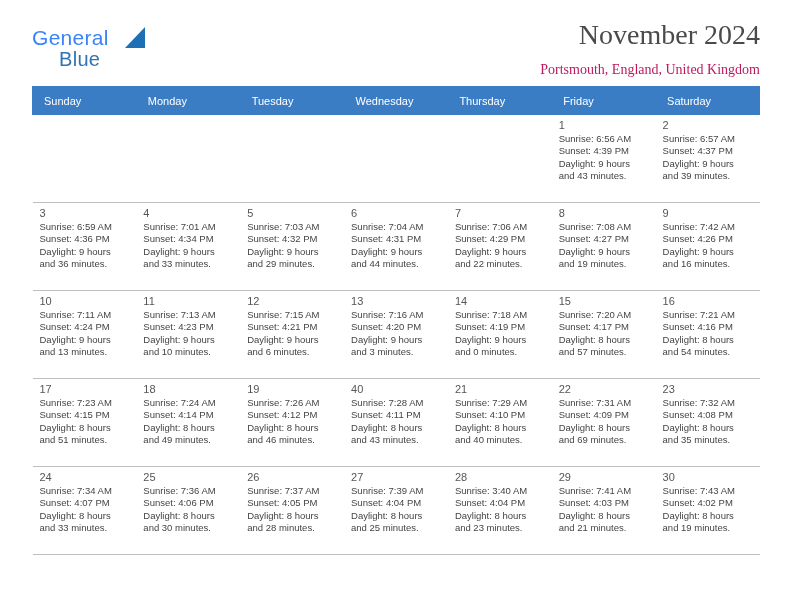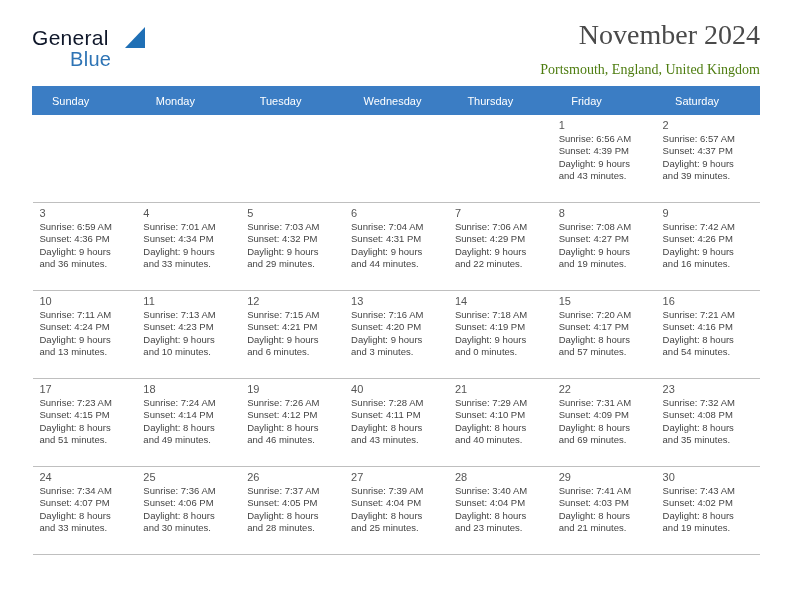--- a/index.html
+++ b/index.html
@@ -28,30 +28,30 @@
   }
   .logo {
     position: absolute;
     left: 0;
     top: 26px;
     width: 200px;
     height: 48px;
   }
   .logo-general {
     font-size: 21px;
-    color: #0f172a;
+    color: #3b82f6;
     letter-spacing: 0.3px;
     font-family: "Liberation Sans", sans-serif;
   }
   .logo-blue {
     display: block;
     font-size: 20px;
     color: #2e74b5;
     margin-top: -2px;
-    margin-left: 38px;
+    margin-left: 27px;
     letter-spacing: 0.3px;
   }
   .logo-triangle {
     position: absolute;
     left: 93px;
     top: 1px;
     width: 0;
     height: 0;
     border-left: 20px solid transparent;
     border-bottom: 21px solid #1f6fb5;
@@ -64,38 +64,38 @@
     font-family: Liberation Serif, serif;
   }
   .month-title {
     font-size: 28px;
     color: #4a4a4a;
     font-weight: normal;
     line-height: 34px;
   }
   .location {
     font-size: 14px;
-    color: #4d7c0f;
+    color: #be185d;
     margin-top: 9px;
     line-height: 18px;
   }
   
   table.calendar {
     width: 728px;
     border-collapse: collapse;
     table-layout: fixed;
     margin-top: 8px;
   }
   table.calendar th {
     background: #3b7dc4;
     color: #ffffff;
     font-size: 11px;
     font-weight: normal;
     text-align: left;
-    padding: 5px 0 5px 19px;
+    padding: 5px 0 5px 11px;
     height: 17px;
     border: 1px solid #3b7dc4;
   }
   table.calendar td {
     vertical-align: top;
     border-bottom: 1px solid #bfbfbf;
     border-top: none;
     border-left: none;
     border-right: none;
     height: 87px;

